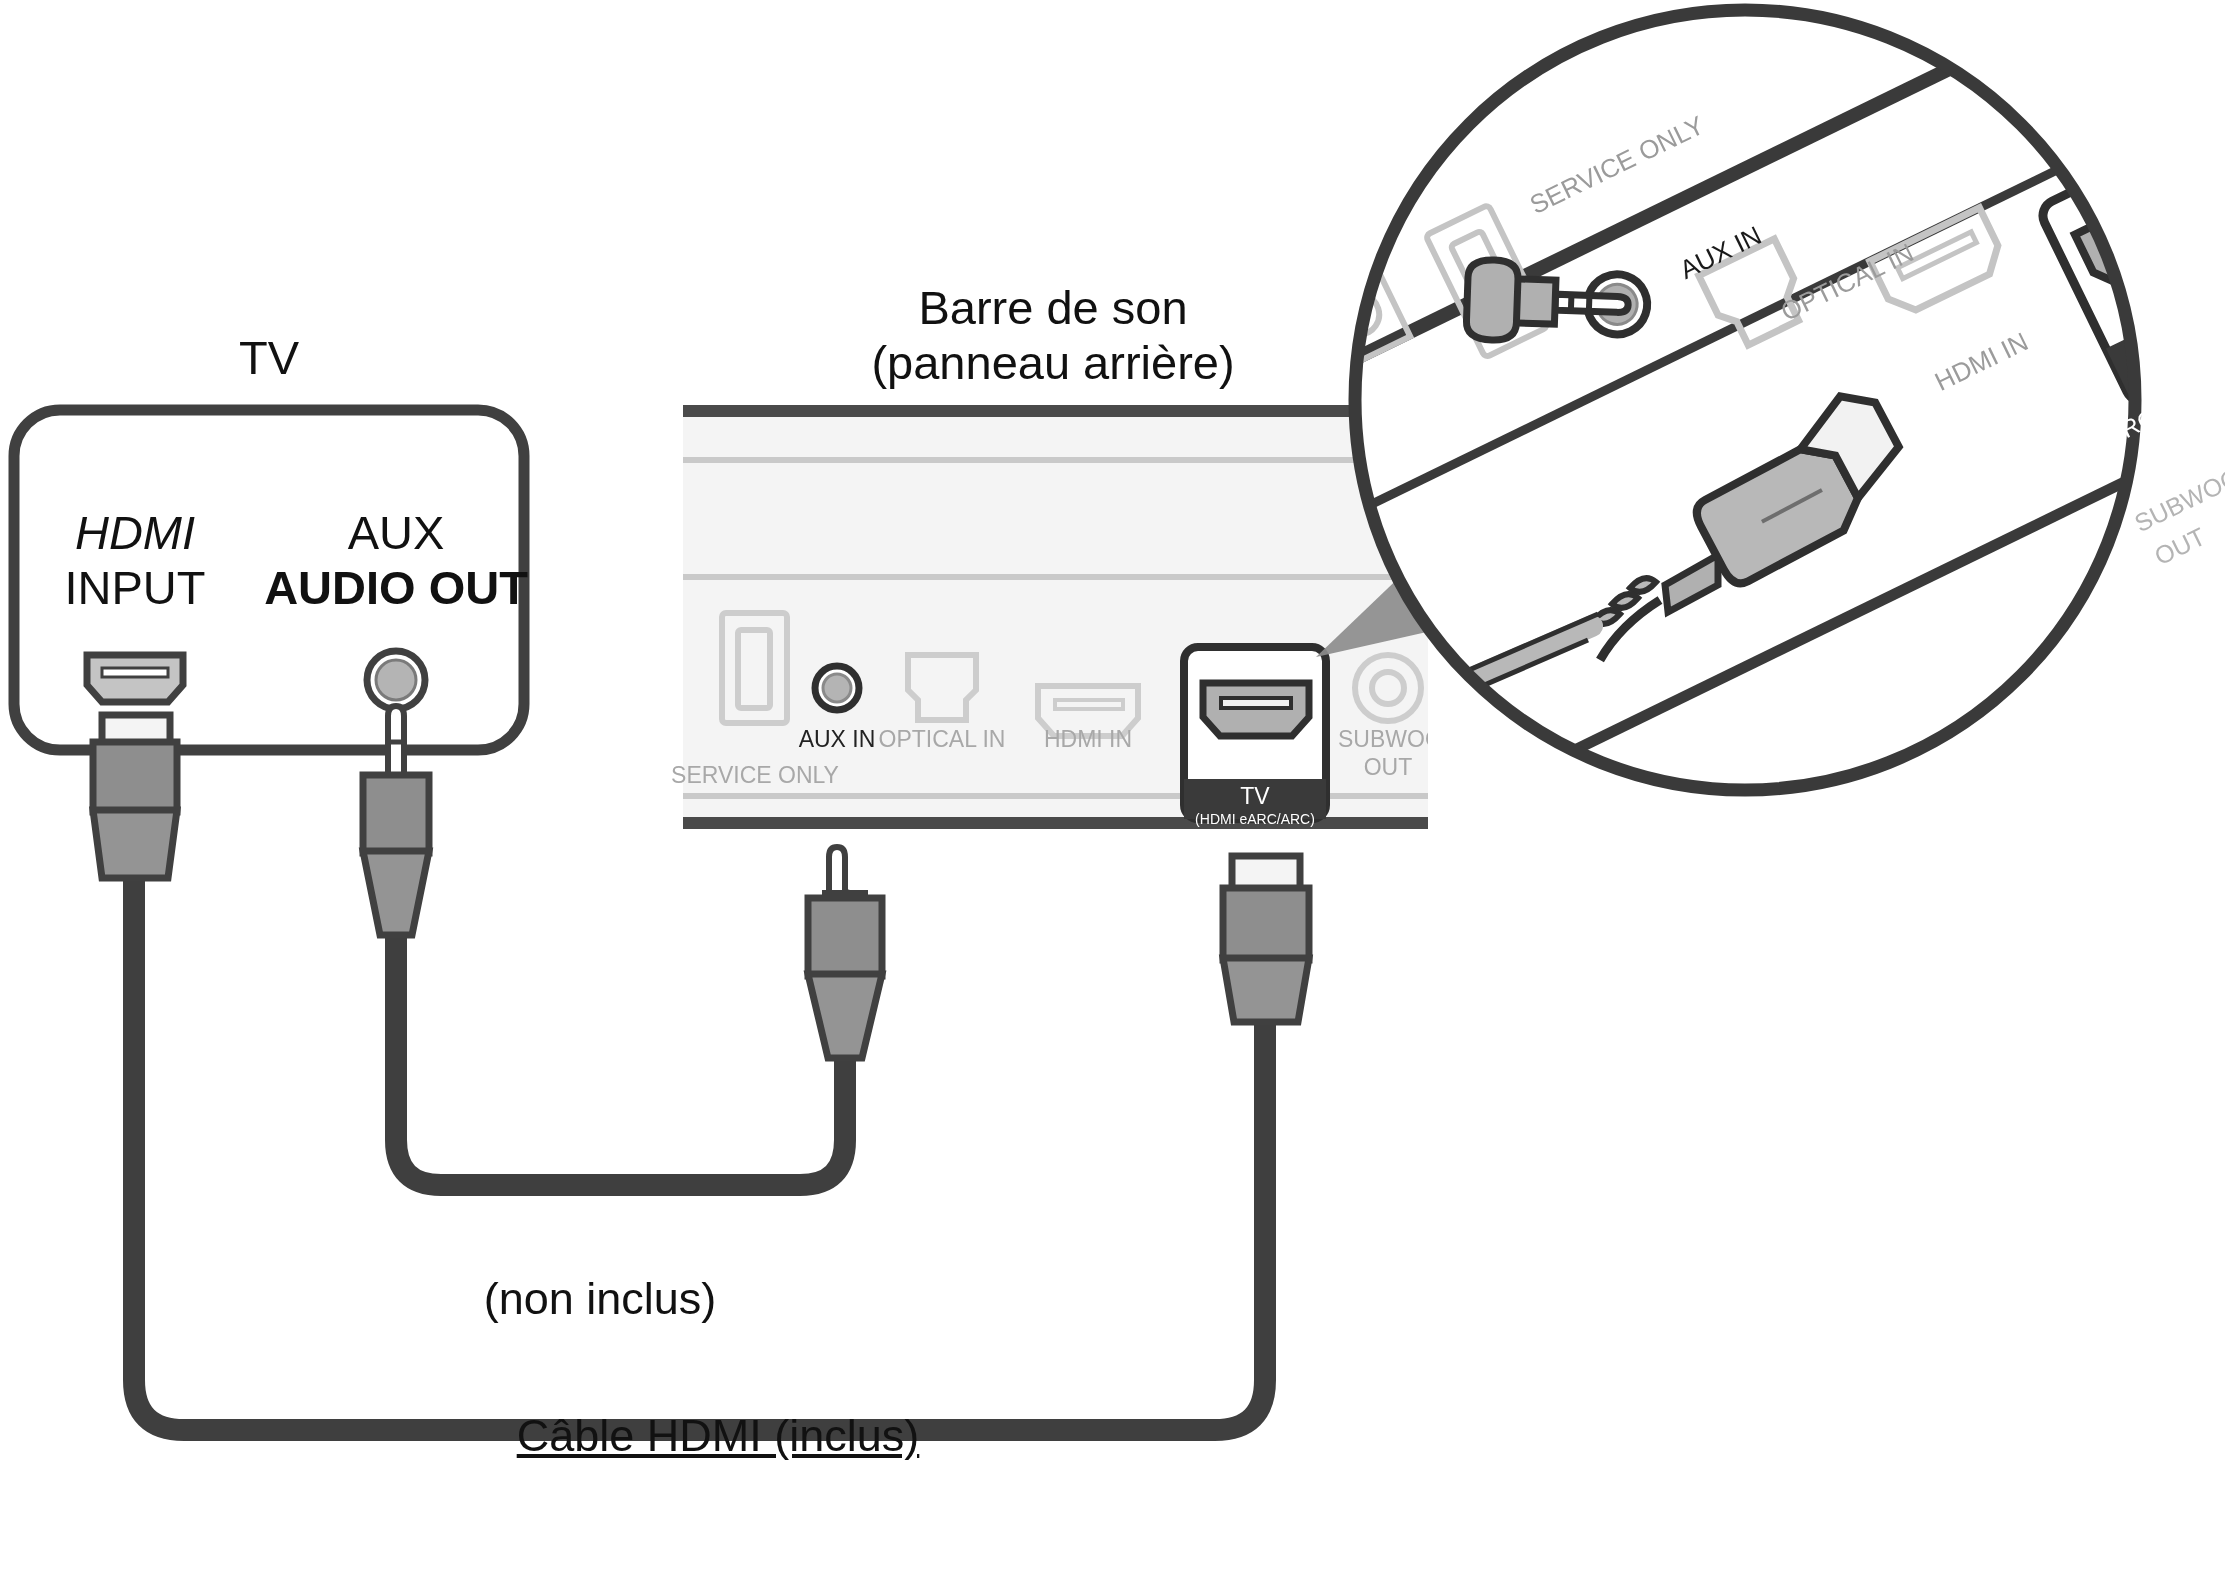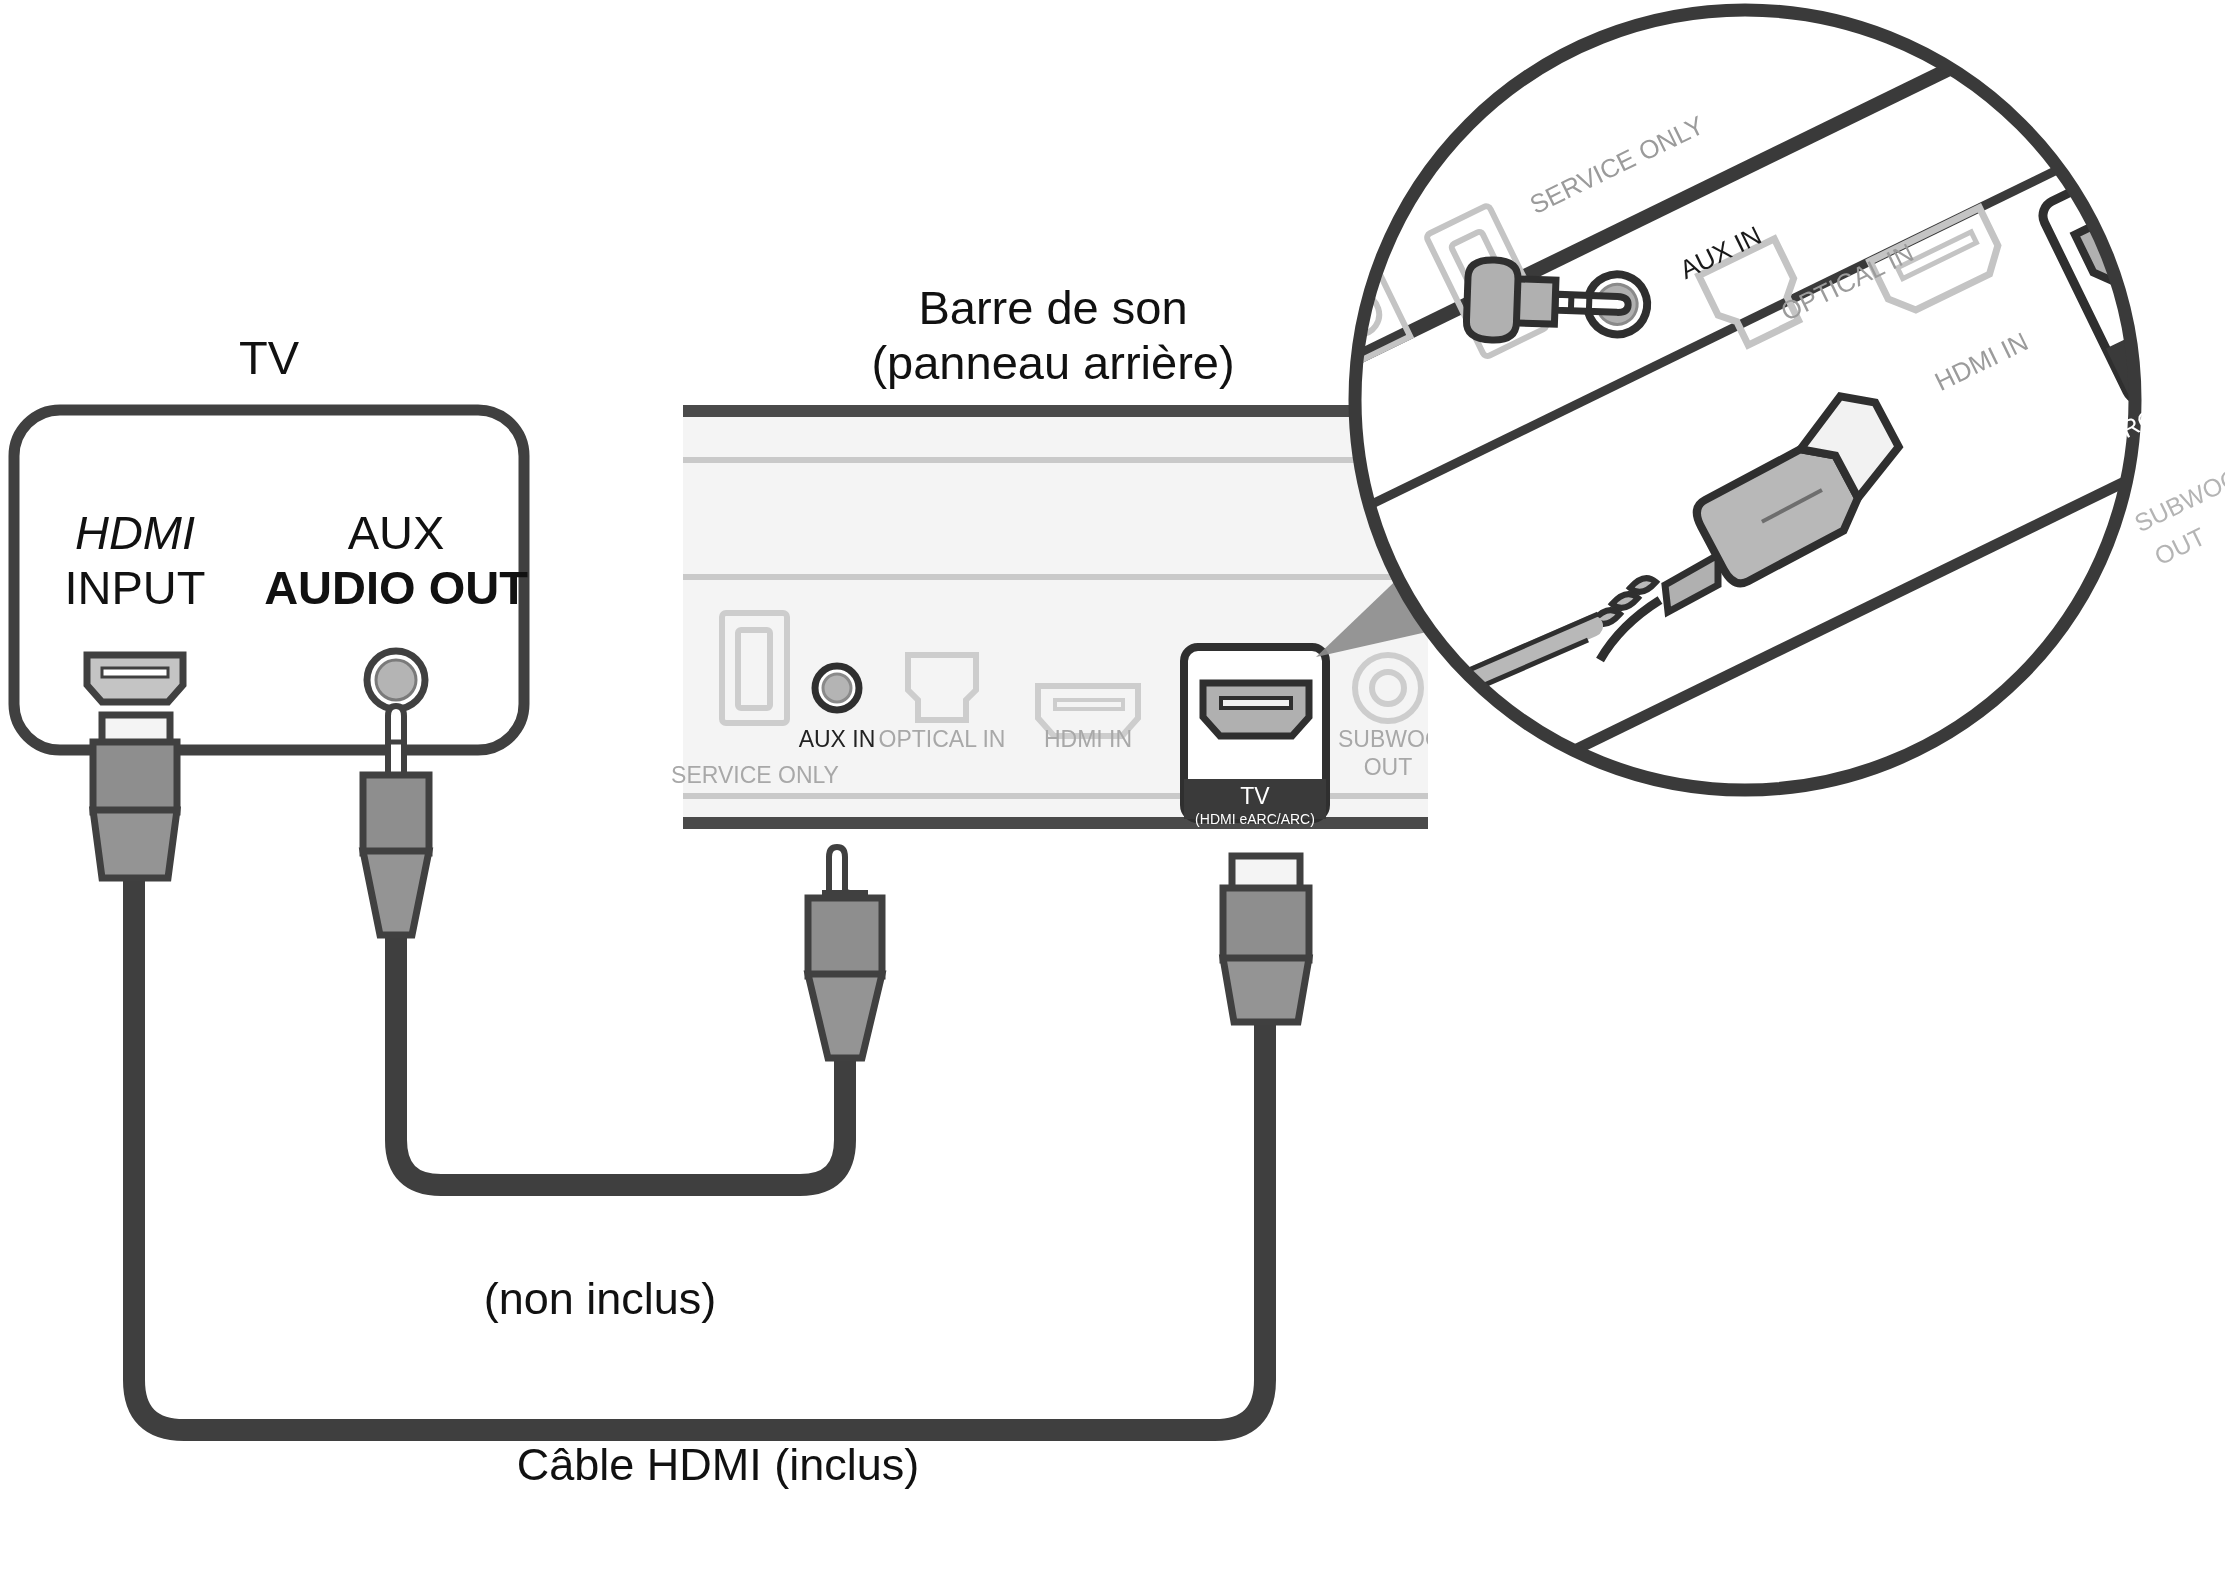--- a/index.html
+++ b/index.html
@@ -255,15 +255,15 @@
   <div class="lbl" style="left:1525px; top:193px; font-size:26px; color:#9b9b9b; transform:rotate(-26deg); transform-origin:left top;">SERVICE ONLY</div>
   <div class="lbl" style="left:1675px; top:258px; font-size:26px; color:#1a1a1a; transform:rotate(-26deg); transform-origin:left top;">AUX IN</div>
   <div class="lbl" style="left:1776px; top:300px; font-size:26px; color:#9b9b9b; transform:rotate(-26deg); transform-origin:left top;">OPTICAL IN</div>
   <div class="lbl" style="left:1930px; top:370px; font-size:26px; color:#9b9b9b; transform:rotate(-26deg); transform-origin:left top;">HDMI IN</div>
   <div class="lbl" style="left:2060px; top:443px; font-size:26px; color:#ffffff; transform:rotate(-26deg); transform-origin:left top;">TV</div>
   <div class="lbl" style="left:2022px; top:465px; font-size:24px; color:#ffffff; transform:rotate(-26deg); transform-origin:left top;">(HDMI eARC/A</div>
   <div class="lbl" style="left:2130px; top:512px; font-size:25px; color:#b4b4b4; transform:rotate(-26deg); transform-origin:left top;">SUBWOOF</div>
   <div class="lbl" style="left:2150px; top:545px; font-size:25px; color:#b4b4b4; transform:rotate(-26deg); transform-origin:left top;">OUT</div>
 
   <div class="lbl lbl-cap center-x" style="left:600px; top:1272px;">(non inclus)</div>
-  <div class="lbl lbl-cap center-x" style="left:718px; top:1438px;">Câble HDMI (inclus)</div>
+  <div class="lbl lbl-cap center-x" style="left:718px; top:1409px;text-decoration:underline;">Câble HDMI (inclus)</div>
 
 </div>
 
 </body></html>

